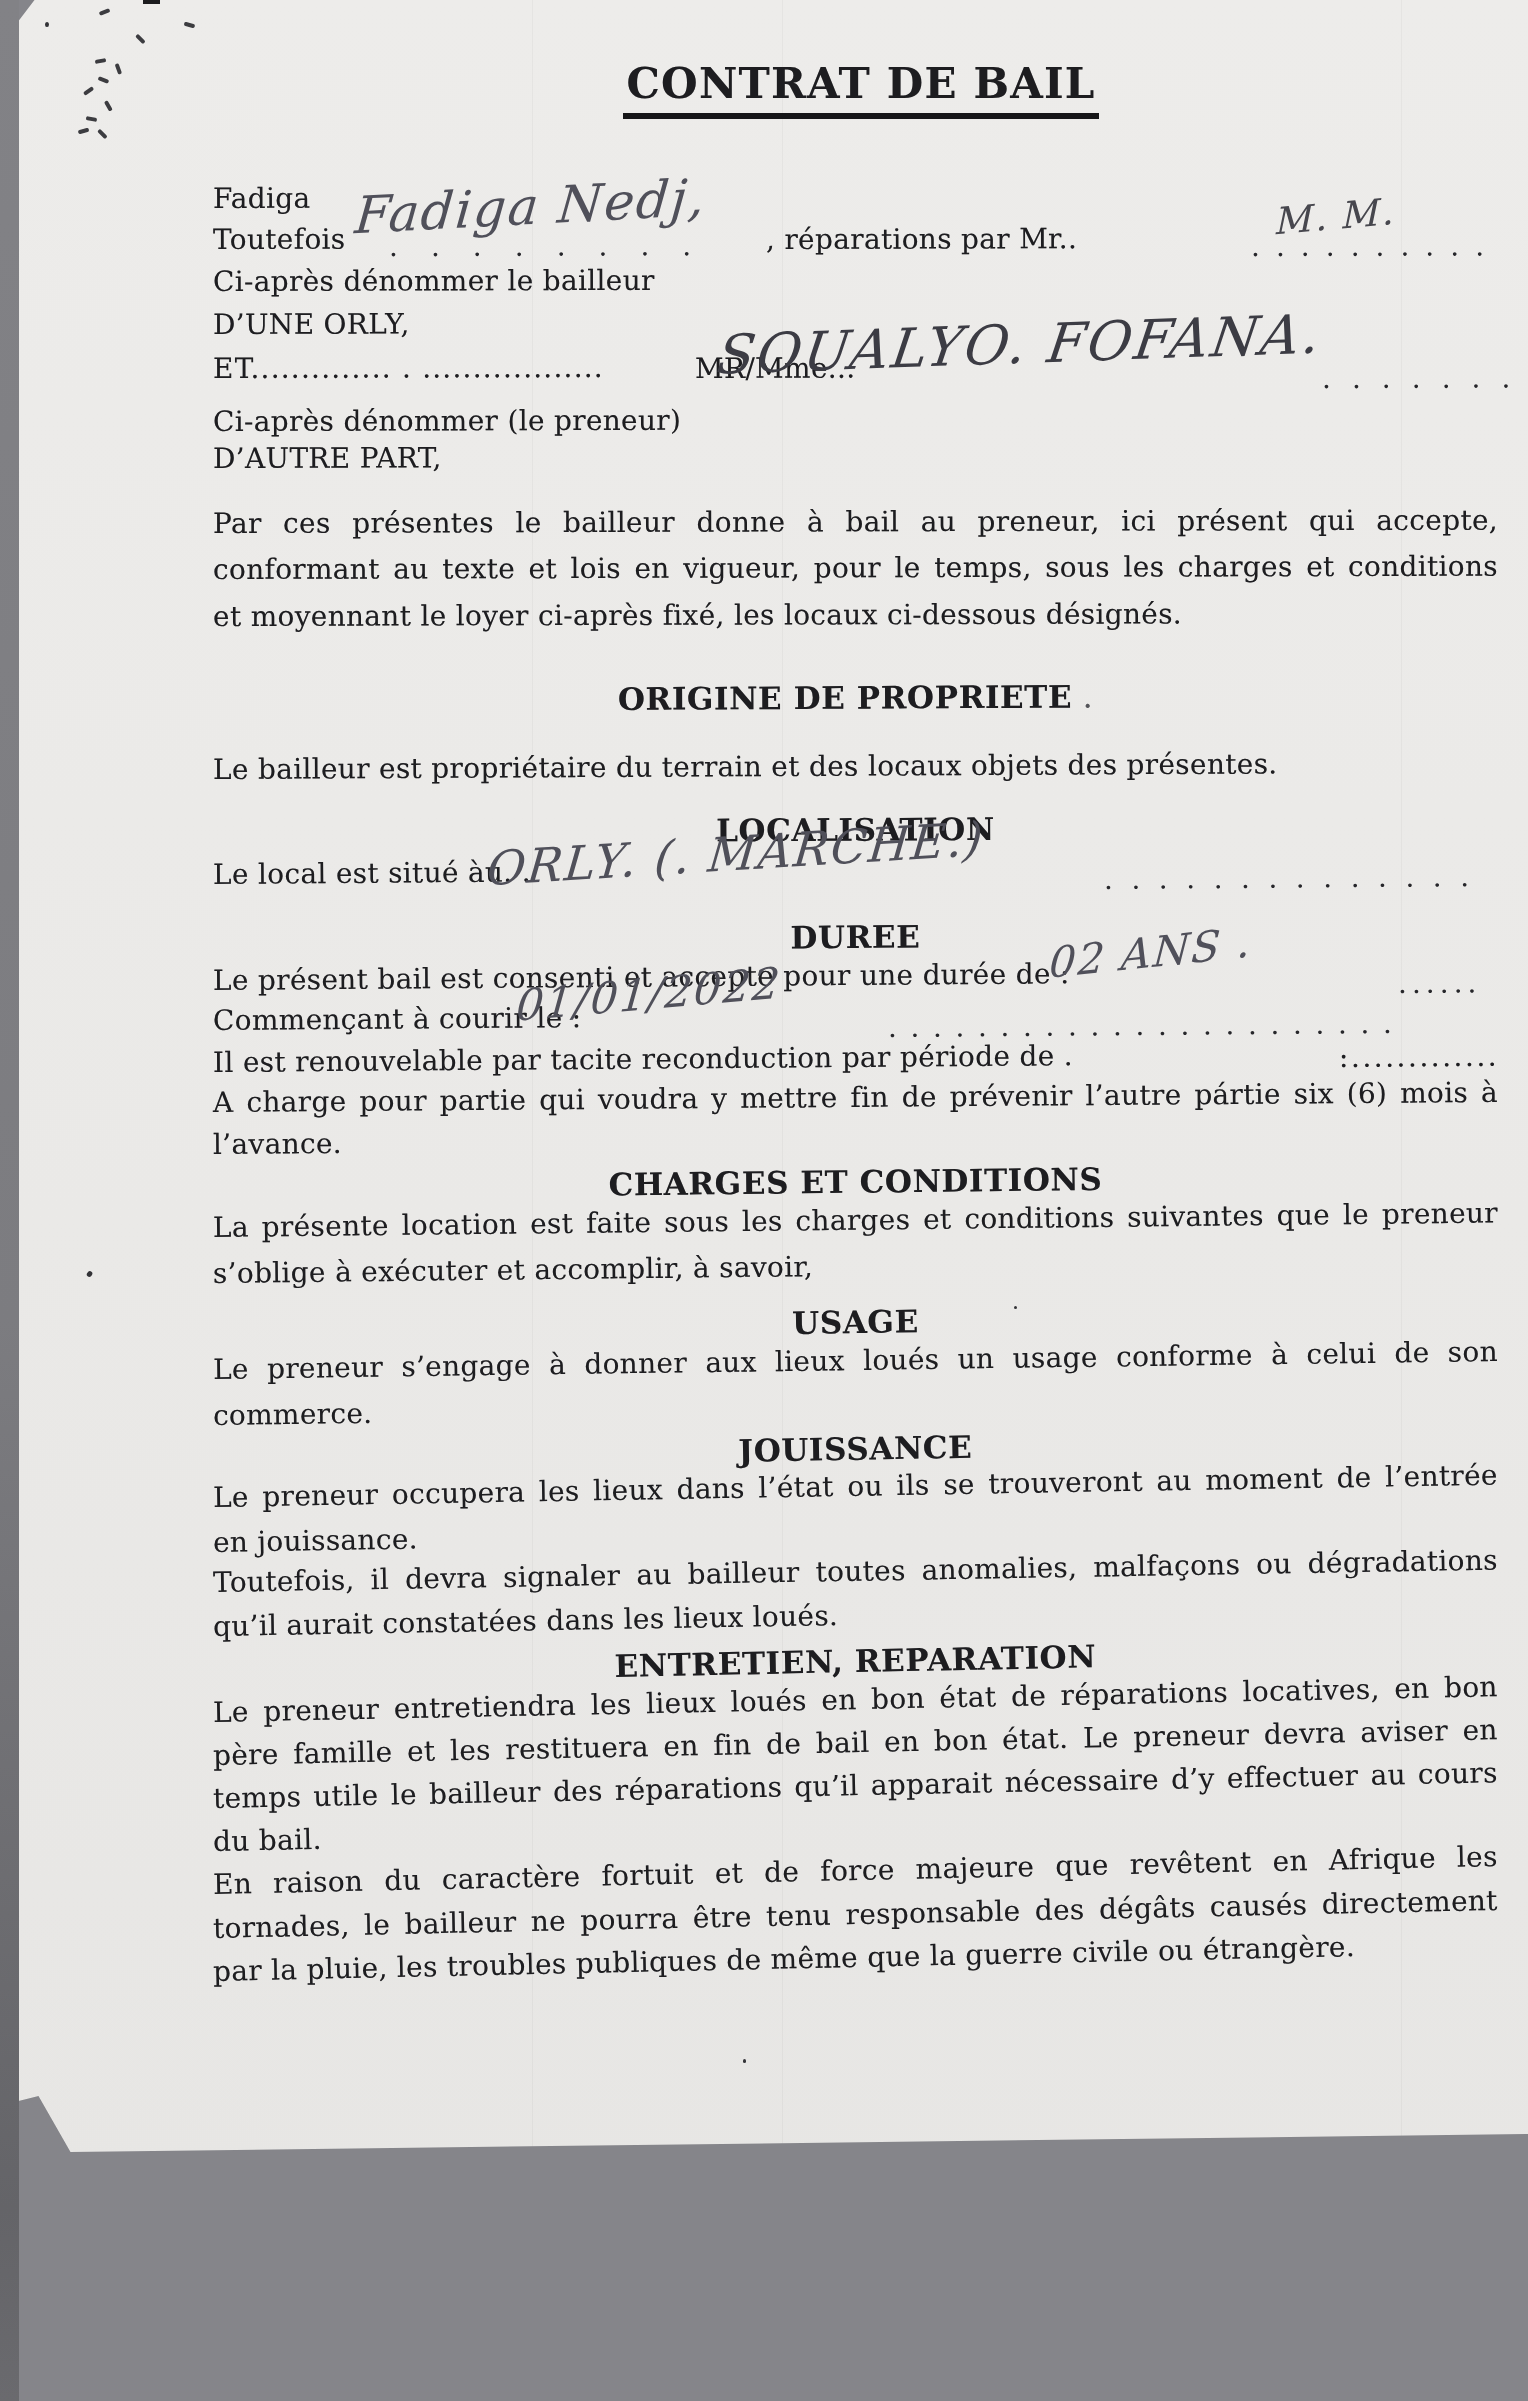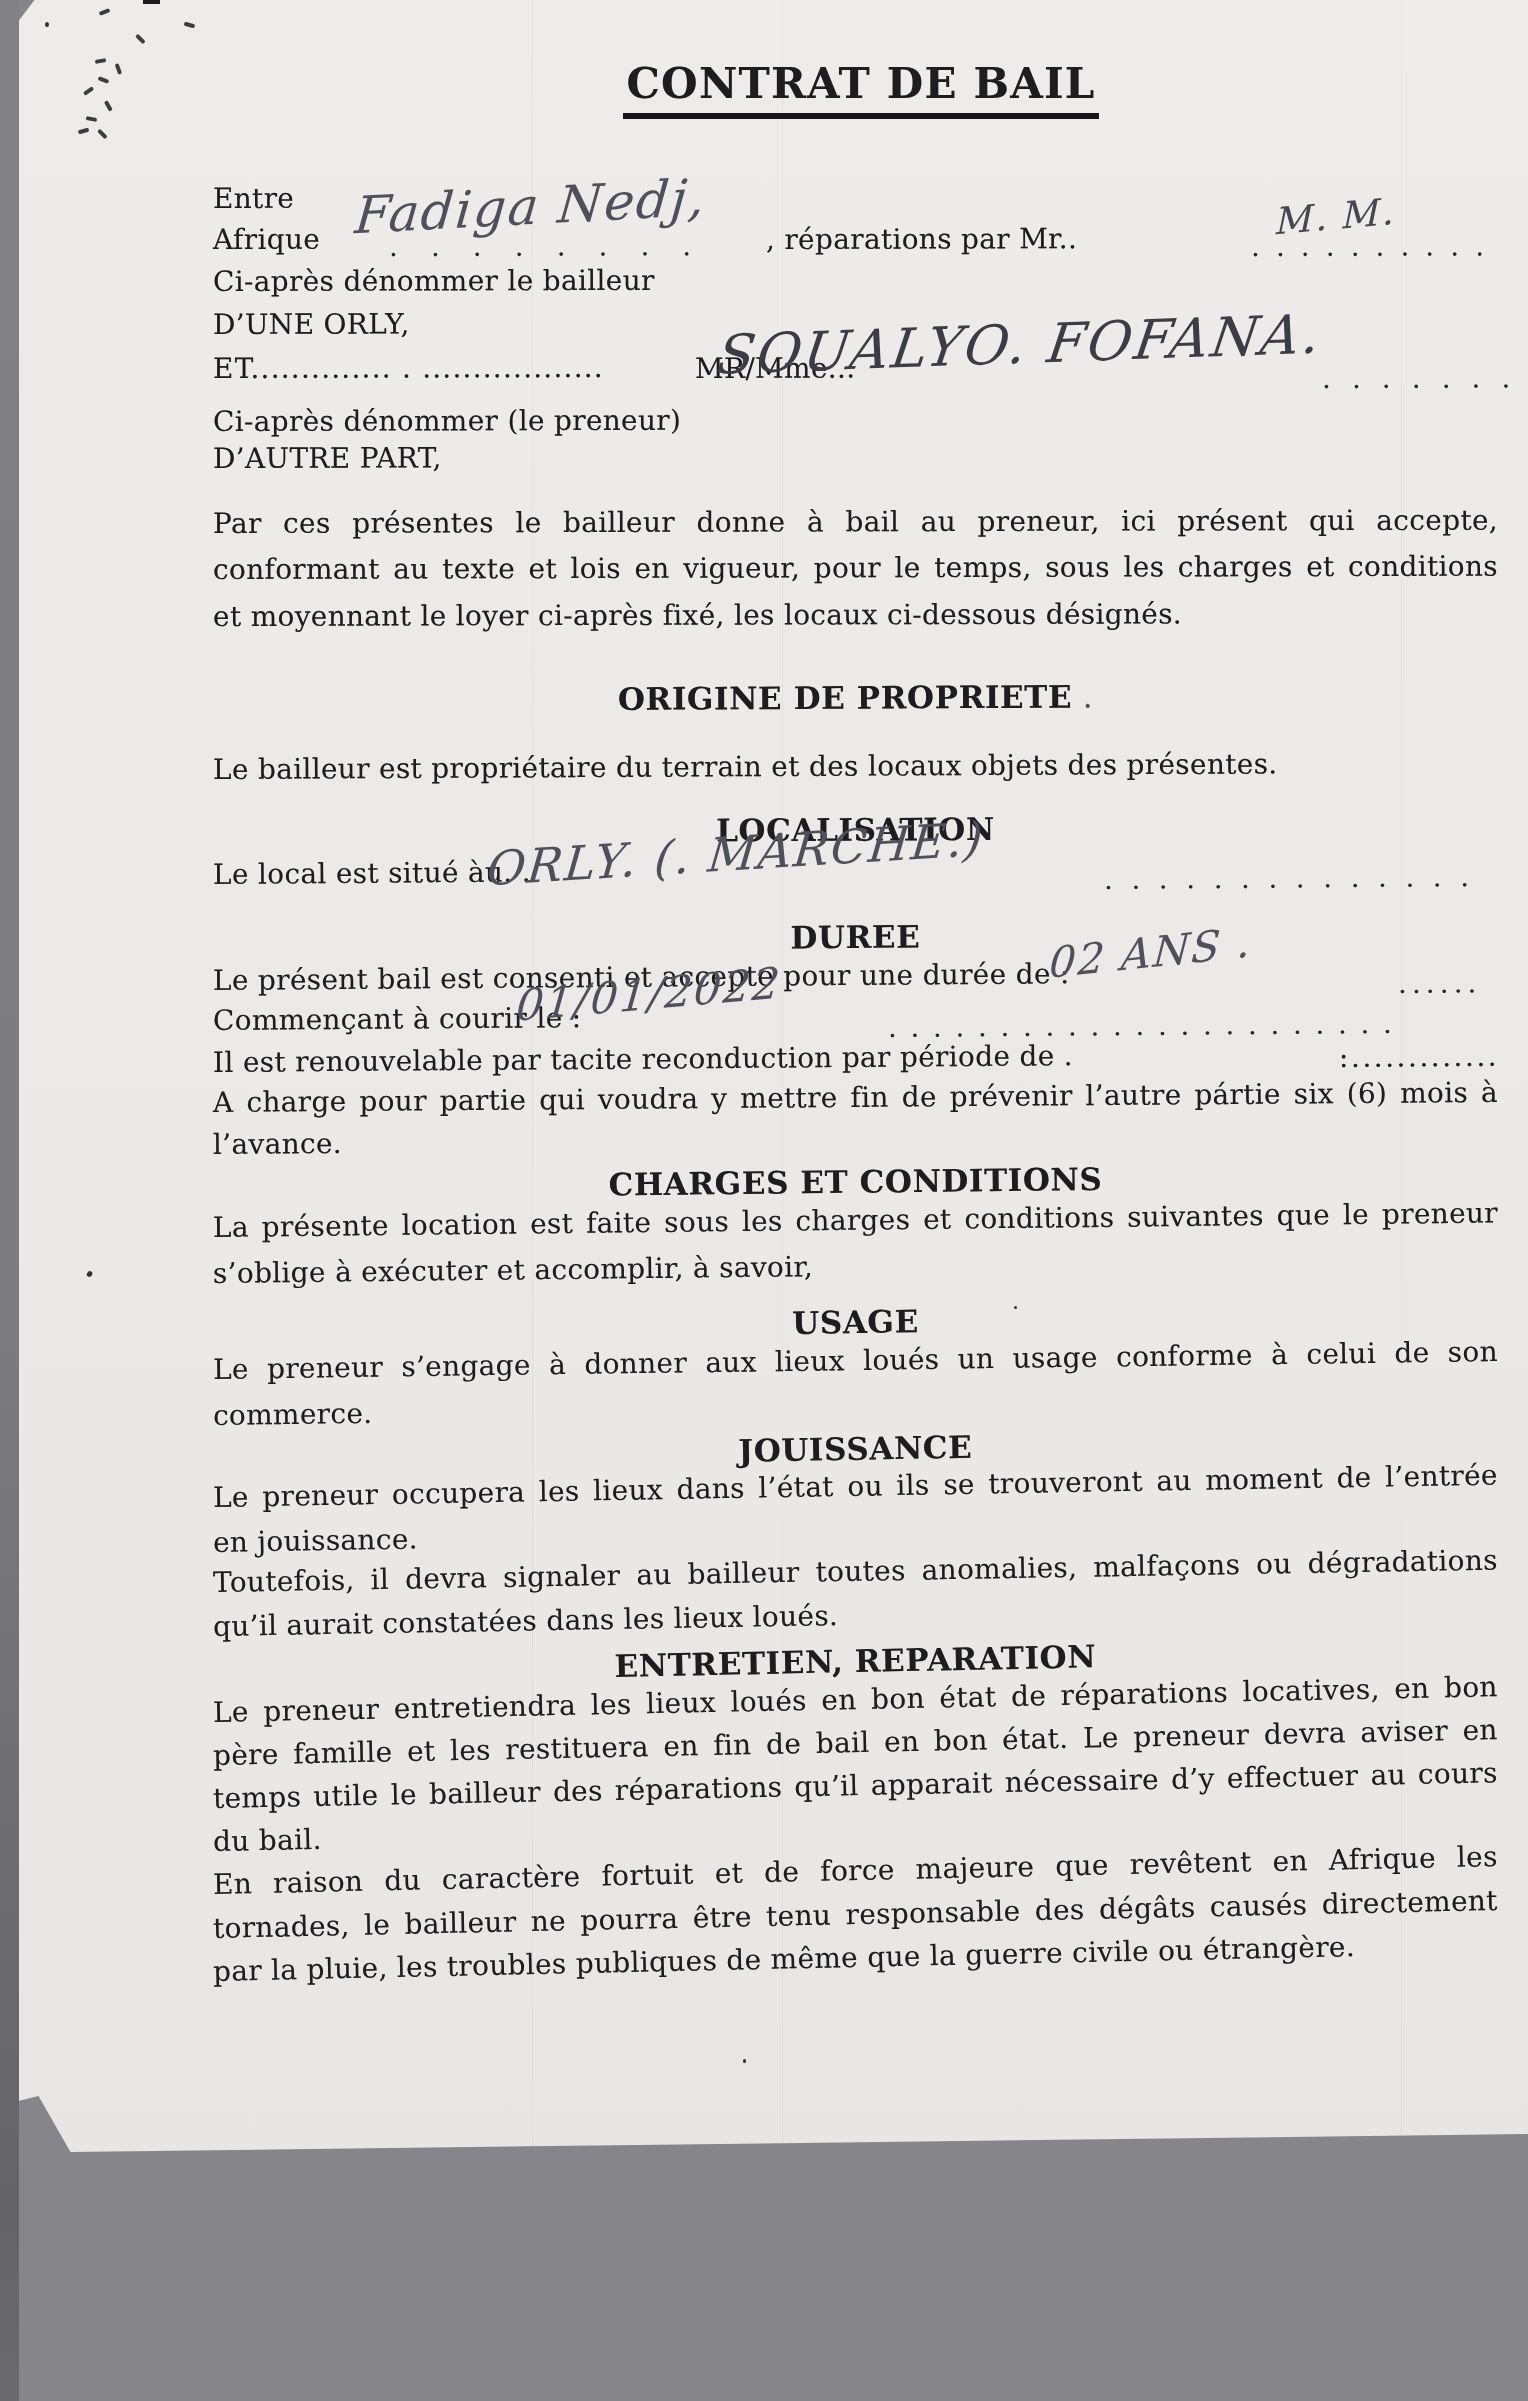--- a/index.html
+++ b/index.html
@@ -70,23 +70,23 @@
     <i class="mark" style="left:78px;top:132px;transform:rotate(45deg)"></i>
     <i class="speck" style="left:26.5px;top:22px;width:3.7px;height:5px"></i>
   </div>
 
   <div class="speck" style="left:68px;top:1271px;width:5px;height:6.2px;transform:rotate(40deg)"></div>
   <div class="speck" style="left:995px;top:1306px;width:3.1px;height:3.1px"></div>
   <div class="speck" style="left:724px;top:2059px;width:3.7px;height:3.7px"></div>
 
   <div class="t title"><span>CONTRAT DE BAIL</span></div>
 
-  <div class="t r0" style="top:182px">Entre</div>
+  <div class="t r0" style="top:182px">Fadiga</div>
 
-  <div class="t r0" style="top:223px">Afrique</div>
+  <div class="t r0" style="top:223px">Toutefois</div>
   <div class="t r0 dots" style="left:370px;top:230px">........</div>
   <div class="t r0" style="left:747px;top:223px">, réparations par Mr..</div>
   <div class="t r0 dots" style="left:1232px;top:230px;letter-spacing:16px">..........</div>
   <div class="hw" style="left:336px;top:177px;font-size:51px;transform:rotate(-3deg) skewX(-8deg)">Fadiga Nedj,</div>
   <div class="hw" style="left:1257px;top:195px;font-size:37px;color:#47474e;transform:rotate(-5deg) skewX(-6deg)">M. M.</div>
 
   <div class="t r0" style="top:265px">Ci-après dénommer le bailleur</div>
   <div class="t r0" style="top:308px">D’UNE ORLY,</div>
 
   <div class="t r0" style="top:352px;letter-spacing:1.2px">ET.............. . ..................</div>

